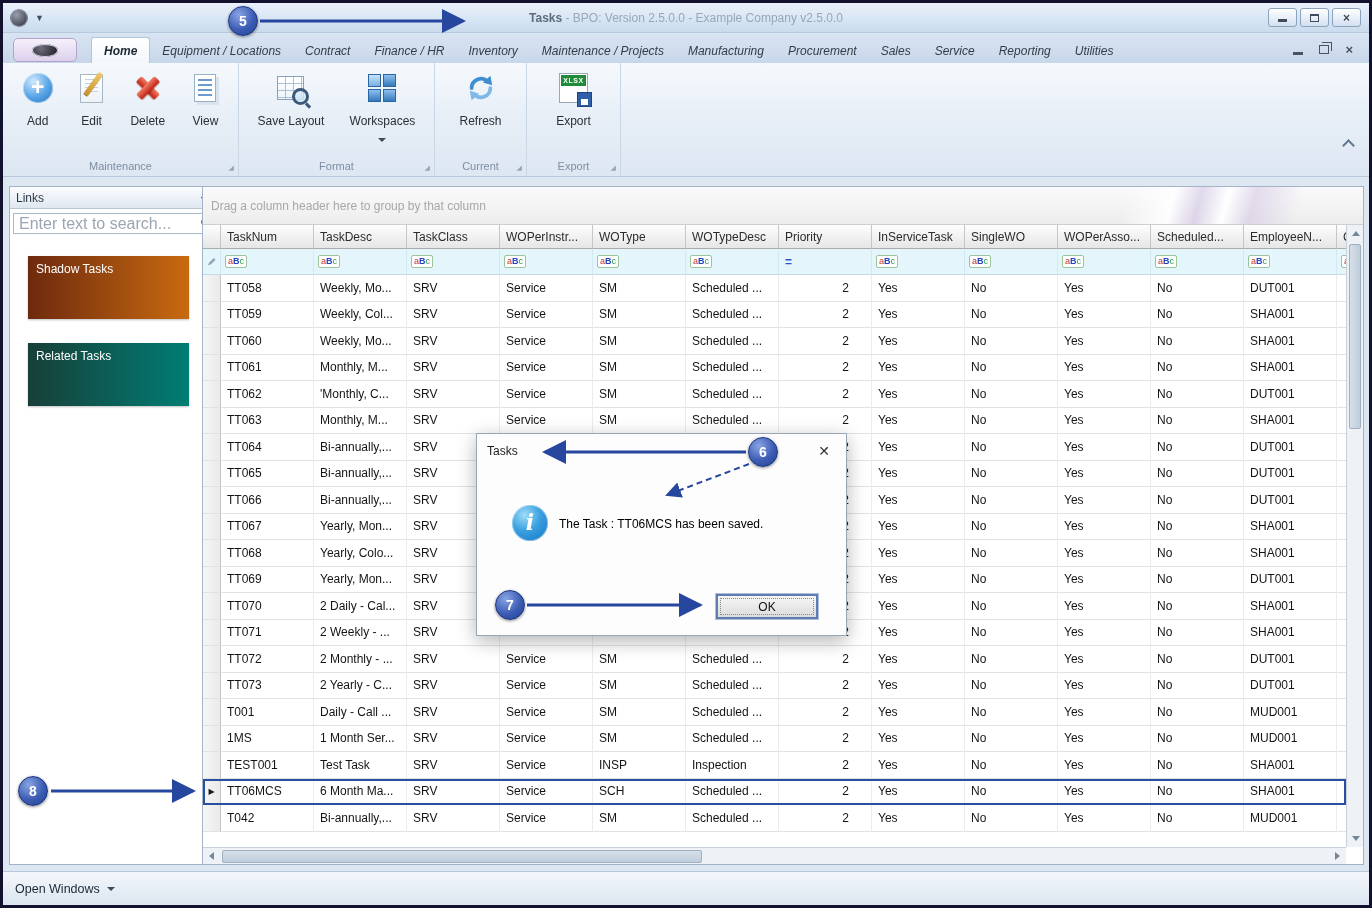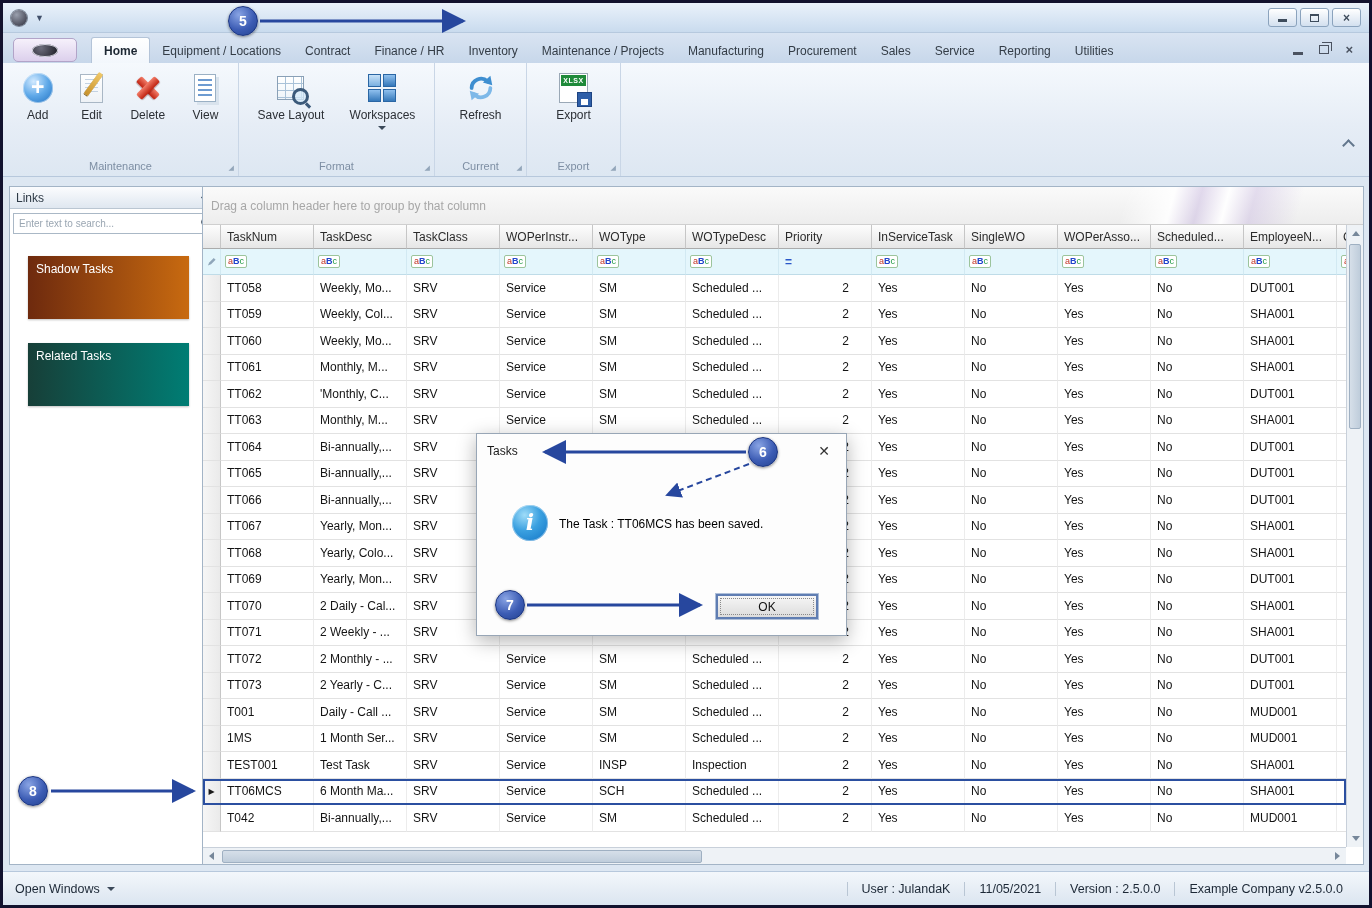--- a/index.html
+++ b/index.html
@@ -19,33 +19,33 @@
   .win-btn{width:29px;height:19px;border:1px solid #8ba3bd;border-radius:3px;background:linear-gradient(#ffffff,#d3e0ef);display:flex;align-items:center;justify-content:center;color:#3e4c5c;font-size:11px;line-height:1;}
   .ic-min{width:9px;height:3px;background:#3e4c5c;margin-top:6px;}
   .ic-max{width:9px;height:8px;border:1px solid #3e4c5c;border-top-width:2px;}
   .ic-x{font-size:12px;font-weight:bold;}
 
   
   .tabrow{position:absolute;left:0;top:30px;right:0;height:30px;background:linear-gradient(#d9e4f2,#c7d7ea);display:flex;align-items:flex-end;padding:0 6px;}
   .app-button{width:64px;height:24px;margin:0 14px 1px 4px;border-radius:5px;border:1px solid #b2a4c8;background:linear-gradient(#f6f1fb,#dcd0ec);display:flex;align-items:center;justify-content:center;}
   .app-logo{width:26px;height:13px;border-radius:50%;background:radial-gradient(circle at 35% 30%,#6d6d7c,#17171f);box-shadow:inset 0 0 0 1px #d8d8e2;}
   .tabs{display:flex;align-items:flex-end;height:100%;}
-  .tab{padding:6px 12px 5px;color:#333c46;white-space:nowrap;}
+  .tab{padding:6px 12px 5px;color:#333c46;white-space:nowrap;font-style:italic;}
   .tab.active{background:linear-gradient(#ffffff,#f2f7fc);border:1px solid #b4c4d8;border-bottom:none;border-radius:3px 3px 0 0;font-weight:bold;color:#1d2833;}
   .mdi-controls{margin-left:auto;display:flex;align-items:center;gap:16px;padding:0 10px 8px 0;color:#4a5260;}
   .mdi-min{width:10px;height:3px;background:#4a5260;margin-top:8px;}
   .mdi-restore{position:relative;width:10px;height:9px;border:1px solid #4a5260;background:transparent;}
   .mdi-restore::before{content:"";position:absolute;left:2px;top:-4px;width:9px;height:8px;border:1px solid #4a5260;border-left:none;border-bottom:none;}
   .mdi-x{font-size:13px;font-weight:bold;line-height:9px;}
 
   
   .ribbon{position:absolute;left:0;top:60px;right:0;height:114px;background:linear-gradient(#f5f9fd,#e6edf6 55%,#dde7f2);border-bottom:1px solid #b7c8dc;display:flex;}
   .rgroup{display:flex;flex-direction:column;border-right:1px solid #c9d6e6;}
   .rbtns{flex:1;display:flex;align-items:flex-start;justify-content:space-around;padding:7px 6px 0;}
-  .rbtn{display:flex;flex-direction:column;align-items:center;gap:4px;padding:2px 6px;border-radius:3px;}
+  .rbtn{display:flex;flex-direction:column;align-items:center;gap:10px;padding:2px 6px;border-radius:3px;}
   .rbtn .lbl{color:#2b2f35;white-space:nowrap;}
   .rlabel{height:19px;line-height:19px;text-align:center;color:#7d8ea3;font-size:11px;position:relative;}
   .corner{position:absolute;right:4px;bottom:5px;font-size:7px;color:#93a6ba;line-height:1;}
   .iconbox{height:32px;display:flex;align-items:center;justify-content:center;}
   .ic-add{width:30px;height:30px;border-radius:50%;background:radial-gradient(circle at 35% 28%,#d2eaff 0%,#5ea8e8 50%,#1f6fc0 100%);box-shadow:inset 0 0 0 1px rgba(255,255,255,.45);position:relative;}
   .ic-add::before{content:"+";position:absolute;inset:0;color:#fff;font-size:23px;font-weight:bold;text-align:center;line-height:28px;}
   .ic-edit{position:relative;width:23px;height:29px;background:linear-gradient(#ffffff,#eef2f6);border:1px solid #a9b7c5;}
   .ic-edit::before{content:"";position:absolute;left:4px;right:4px;top:4px;height:16px;background:repeating-linear-gradient(#c3d2e2 0 1px,transparent 1px 4px);}
   .ic-edit::after{content:"";position:absolute;left:10px;top:-4px;width:5px;height:26px;background:linear-gradient(#f0c868,#c8922c);transform:rotate(36deg);border-radius:1px;box-shadow:0 1px 0 #7a5a18;}
   .ic-del{position:relative;width:28px;height:28px;}
@@ -71,21 +71,21 @@
   .caret-down{width:0;height:0;border-left:4px solid transparent;border-right:4px solid transparent;border-top:4px solid #3c4a5a;}
   .ribbon-collapse{position:absolute;right:16px;bottom:26px;width:9px;height:9px;border-top:2px solid #62768c;border-left:2px solid #62768c;transform:rotate(45deg);}
 
   
   .workspace{position:absolute;left:0;top:174px;right:0;bottom:34px;background:#dde7f2;}
 
   
   .links-panel{position:absolute;left:6px;top:9px;width:209px;bottom:6px;background:#fff;border:1px solid #a3b4c6;}
   .links-header{height:22px;background:linear-gradient(#fbfcfe,#dfe7f0);border-bottom:1px solid #bac6d2;display:flex;align-items:center;justify-content:space-between;padding:0 6px;color:#2e3a46;}
   .links-search{margin:4px 3px;position:relative;}
-  .links-search input{width:100%;height:21px;border:1px solid #aab8c6;padding:0 20px 0 5px;font-family:"Liberation Sans",sans-serif;font-size:10px;color:#333;}
+  .links-search input{width:100%;height:21px;border:1px solid #aab8c6;padding:0 20px 0 5px;font-family:"Liberation Sans",sans-serif;font-size:16px;color:#333;}
   .links-search input::placeholder{color:#9aa6b2;}
   .mag{position:absolute;right:5px;top:5px;width:8px;height:8px;border:1.5px solid #4c5a6a;border-radius:50%;}
   .mag::after{content:"";position:absolute;right:-4px;bottom:-3px;width:5px;height:2px;background:#4c5a6a;transform:rotate(45deg);}
   .links-list{padding:18px 0 0 18px;}
   .link-block{width:161px;height:63px;margin-bottom:24px;color:#fff;padding:6px 8px;font-size:12px;box-shadow:0 1px 2px rgba(0,0,0,.25);}
 
   
   .grid-area{position:absolute;left:199px;top:9px;right:5px;bottom:6px;background:#fff;border:1px solid #a3b4c6;}
   .group-band{position:absolute;left:0;right:0;top:0;height:38px;background:linear-gradient(#fafafa,#ededed);border-bottom:1px solid #cfcfcf;display:flex;align-items:center;padding-left:8px;color:#a7a7a7;overflow:hidden;}
   .swoosh{position:absolute;right:0;top:0;height:38px;width:330px;background:linear-gradient(105deg,rgba(255,255,255,0) 28%,rgba(255,255,255,.9) 42%,rgba(201,185,224,.5) 50%,rgba(255,255,255,.95) 58%,rgba(201,185,224,.45) 66%,rgba(255,255,255,0) 80%);}
@@ -148,20 +148,23 @@
 </style>
 </head>
 <body>
 
 <div class="frame">
 
   <div class="titlebar">
     <div class="qat">
       <span class="app-icon"></span>
       <span class="qat-caret">▼</span>
+    </div>
+    <div class="title">
+      <span class="t-primary">Tasks</span><span class="t-secondary"> - BPO: Version 2.5.0.0 - Example Company v2.5.0.0</span>
     </div>
     <div class="win-controls">
       <div class="win-btn">
           <span class="ic-min"></span>
         </div>
       <div class="win-btn">
           <span class="ic-max"></span>
         </div>
       <div class="win-btn">
           <span class="ic-x">×</span>
@@ -777,26 +780,20 @@
           </span>
       </div>
     </div>
   </div>
 
   <div class="statusbar">
     <div class="ow">
       <span>Open Windows</span>
       <span class="caret-down"></span>
     </div>
-    <div class="status-right">
-      <span class="status-item">User : JulandaK</span>
-      <span class="status-item">11/05/2021</span>
-      <span class="status-item">Version : 2.5.0.0</span>
-      <span class="status-item">Example Company v2.5.0.0</span>
-    </div>
   </div>
 
   <div class="dialog">
     <span class="dlg-title">Tasks</span>
     <span class="dlg-close">✕</span>
     <span class="dlg-icon"></span>
     <span class="dlg-msg">The Task : TT06MCS has been saved.</span>
     <button class="dlg-ok">OK</button>
   </div>
 

